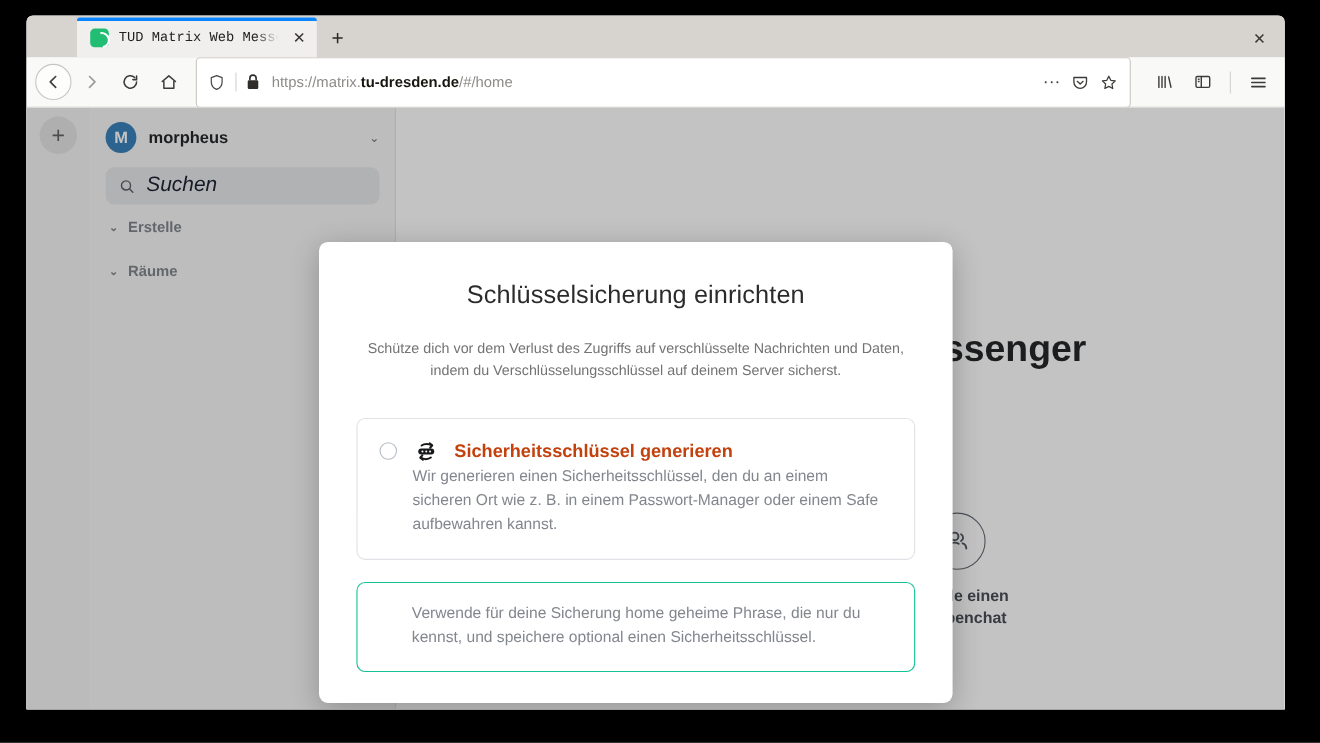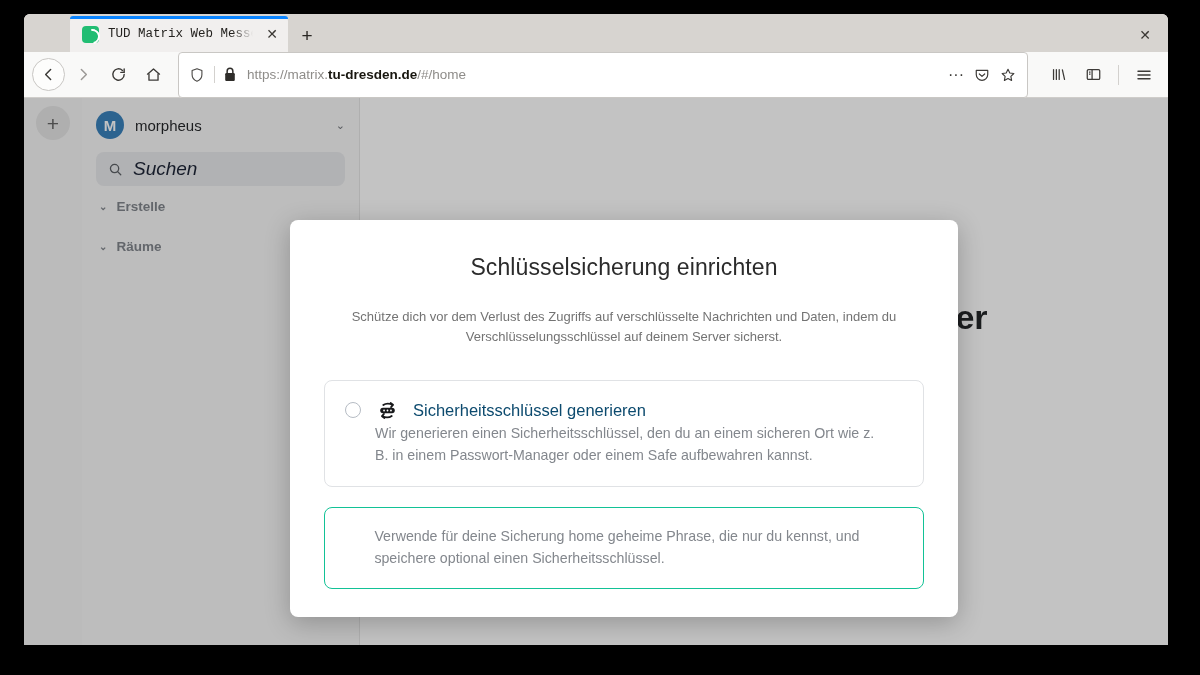--- a/index.html
+++ b/index.html
@@ -172,21 +172,21 @@
     height: 54px;
     display: flex; align-items: center; gap: 11px;
   }
   #user-avatar {
     width: 28px; height: 28px; flex: 0 0 28px;
     border-radius: 50%;
     background: #2e7ab8;
     color: #fff; font-size: 15px; font-weight: 600;
     display: flex; align-items: center; justify-content: center;
   }
-  #user-name { flex: 1 1 auto; font-size: 15px; font-weight: 400; color: #17191c; }
+  #user-name { flex: 1 1 auto; font-size: 15px; font-weight: 700; color: #17191c; }
   #user-chevron { color: #6b6f75; font-size: 11px; }
 
   #search-box {
     height: 34px;
     background: #e7e8ea;
     border-radius: 8px;
     display: flex; align-items: center;
     gap: 10px; padding: 0 12px;
   }
   #search-icon { color: #54585e; display:flex; }
@@ -231,21 +231,21 @@
   }
   .tile-label {
     font-size: 14.5px; font-weight: 700; color: #3f444b;
     text-align: center; line-height: 1.38;
   }
 
   
   #key-backup-dialog {
     position: absolute;
     left: 266px; top: 122px;
-    width: 668px;
+    width: 576px;
     background: #fff;
     border-radius: 8px;
     box-shadow: 0 6px 26px rgba(0,0,0,0.24);
     z-index: 60;
     padding: 34px 34px 28px;
   }
   #dialog-title {
     font-size: 23px; color: #2b2b2b; text-align: center;
     font-weight: 400;
     letter-spacing: 0.1px;
@@ -275,21 +275,21 @@
     position: relative;
   }
   .radio.checked { border-color: #12c296; }
   .radio.checked::after {
     content: "";
     position: absolute; left: 3px; top: 3px;
     width: 8px; height: 8px; border-radius: 50%;
     background: #12c296;
   }
   .option-icon { flex: 0 0 24px; display: flex; align-items: center; justify-content: center; color: #18191b; }
-  .option-title { font-size: 16.5px; font-weight: 400; color: #0c4a6e; }
+  .option-title { font-size: 16.5px; font-weight: 700; color: #c2410c; }
   .option-desc {
     margin-left: 30px;
     font-size: 14.2px; line-height: 1.55; color: #83878d;
     max-width: 500px;
   }
 </style>
 </head>
 <body>
 
 <div id="browser-window">

